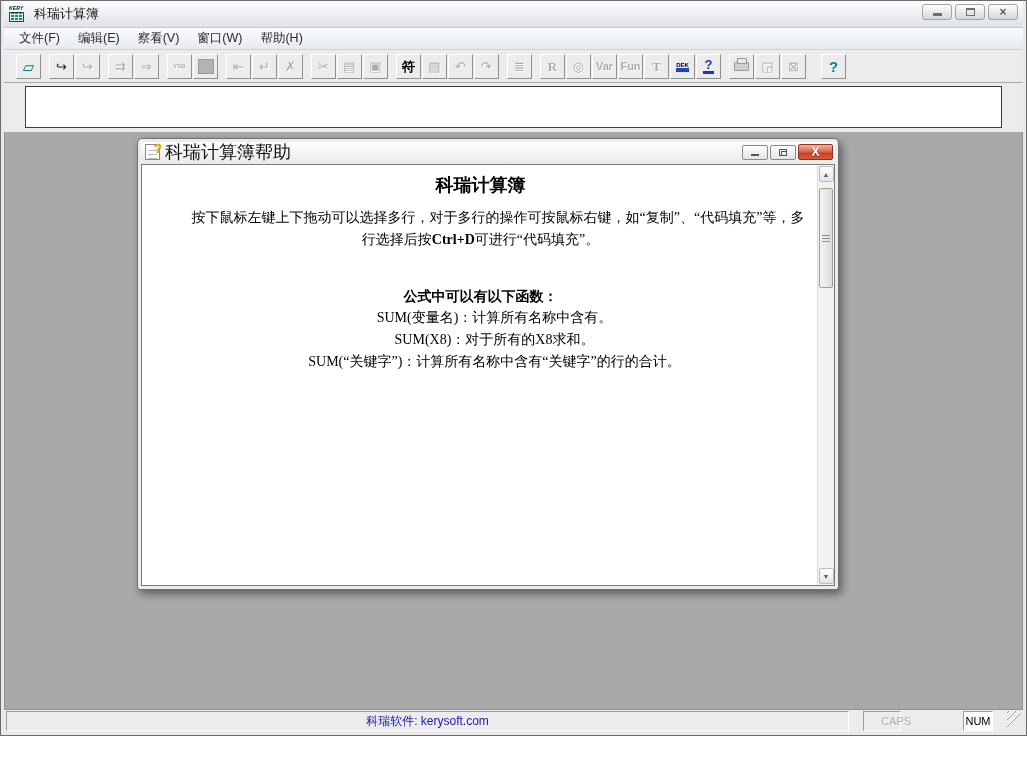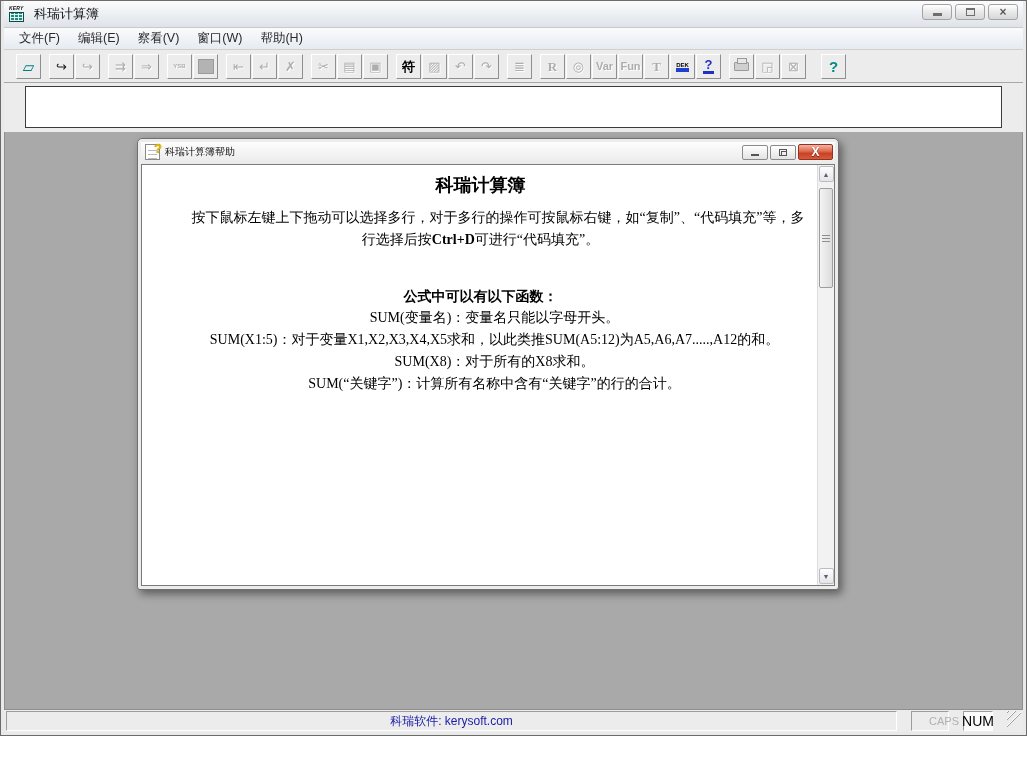--- a/index.html
+++ b/index.html
@@ -50,21 +50,21 @@
   .workspace{flex:1;background:#a9a9a9;position:relative;overflow:hidden;border:1px solid #8f8f8f;border-top:none;}
   
   .dialog{position:absolute;left:132px;top:6px;width:702px;height:452px;background:#ececec;
           border:1px solid #707070;border-radius:5px 5px 3px 3px;padding:3px;
           box-shadow:3px 4px 9px rgba(0,0,0,.45);display:flex;flex-direction:column;}
   .dlg-titlebar{height:22px;display:flex;align-items:center;padding:0 2px 2px 4px;
                 background:linear-gradient(#fdfdfd,#eaeaea);}
   .dlg-icon{width:15px;height:16px;background:#fff;border:1px solid #8a8a8a;position:relative;margin-right:5px;
             background-image:repeating-linear-gradient(0deg,#bbb 0 1px,transparent 1px 4px);background-size:9px 12px;background-position:2px 2px;background-repeat:no-repeat;}
   .dlg-icon-q{position:absolute;right:-3px;top:-3px;color:#e8c000;font-weight:900;font-size:13px;line-height:13px;text-shadow:0 0 1px #7a6000;}
-  .dlg-title{font-size:10px;color:#111;}
+  .dlg-title{font-size:18px;color:#111;}
   .dlg-controls{margin-left:auto;display:flex;align-items:center;}
   .dbtn{width:26px;height:15px;border:1px solid #8a8a8a;border-radius:2px;margin-left:2px;
         background:linear-gradient(#ffffff,#e3e3e3);display:flex;align-items:center;justify-content:center;color:#555;}
   .dmin-bar{width:8px;height:2px;background:#555;margin-top:5px;}
   .dmax-box{width:8px;height:7px;border:1px solid #555;position:relative;}
   .dmax-box::after{content:"";position:absolute;left:1px;top:1px;width:4px;height:3px;border:1px solid #555;}
   .dclose{width:35px;height:16px;border:1px solid #903325;border-radius:2px;margin-left:2px;
           background:linear-gradient(#f3b3a4,#dd6a4e 45%,#c94226 60%,#d85b39);display:flex;align-items:center;justify-content:center;}
   .dclose-x{color:#fff;font-weight:700;font-size:12px;line-height:10px;text-shadow:0 1px 1px rgba(0,0,0,.5);}
   .dlg-body{flex:1;background:#fff;border:1px solid #7a7a7a;display:flex;overflow:hidden;}
@@ -82,21 +82,21 @@
           display:flex;align-items:center;justify-content:center;font-size:7px;color:#4d6185;margin:1px 0;}
   .sc-track{flex:1;width:17px;position:relative;}
   .sc-thumb{position:absolute;left:1px;top:5px;width:14px;height:100px;border:1px solid #9d9d9d;border-radius:2px;
             background:linear-gradient(90deg,#f4f4f4,#dcdcdc);display:flex;align-items:center;justify-content:center;}
   .sc-grip{width:8px;height:8px;background:repeating-linear-gradient(0deg,#8f8f8f 0 1px,transparent 1px 3px);}
   
   .statusbar{height:22px;background:#ececec;display:flex;align-items:stretch;padding:1px 2px 1px 2px;gap:14px;}
   .sb-panel{border:1px solid;border-color:#9d9d9d #ffffff #ffffff #9d9d9d;display:flex;align-items:center;justify-content:center;}
   .sb-main{flex:1;font-size:12px;color:#1a1aa8;}
   .sb-caps{width:38px;font-size:11px;color:#b1b1b1;padding-left:28px;}
-  .sb-num{width:30px;font-size:14px;color:#000;background:#fbfbfb;}
+  .sb-num{width:30px;font-size:11px;color:#000;background:#fbfbfb;margin-left:48px;}
   .sb-grip{width:14px;background:linear-gradient(135deg,transparent 0 50%,#ececec 50%),
            repeating-linear-gradient(135deg,#ffffff 0 1px,#9d9d9d 1px 2px,transparent 2px 5px);}
 </style>
 </head>
 <body>
 
 <div class="window">
 
   <div class="titlebar">
     <span class="app-icon">
@@ -248,22 +248,21 @@
           <div class="dclose">
               <span class="dclose-x">X</span>
             </div>
         </div>
       </div>
       <div class="dlg-body">
         <div class="dlg-content">
           <h1>科瑞计算簿</h1>
           <p><span>按下鼠标左键上下拖动可以选择多行，对于多行的操作可按鼠标右键，如“复制”、“代码填充”等，多行选择后按</span><span class="bold">Ctrl+D</span><span>可进行“代码填充”。</span></p>
           <p class="subhead">公式中可以有以下函数：</p>
-          <p class="fn">SUM(变量名)：变量名只能以字母开头。</p>
-          <p class="fn">SUM(X1:5)：对于变量X1,X2,X3,X4,X5求和，以此类推SUM(A5:12)为A5,A6,A7.....,A12的和。</p>
+          <p class="fn">SUM(变量名)：计算所有名称中含有。</p>
           <p class="fn">SUM(X8)：对于所有的X8求和。</p>
           <p class="fn">SUM(“关键字”)：计算所有名称中含有“关键字”的行的合计。</p>
 
         </div>
         <div class="dlg-scroll">
           <div class="sc-btn">▲</div>
           <div class="sc-track">
             <div class="sc-thumb">
                 <span class="sc-grip"></span>
               </div>

